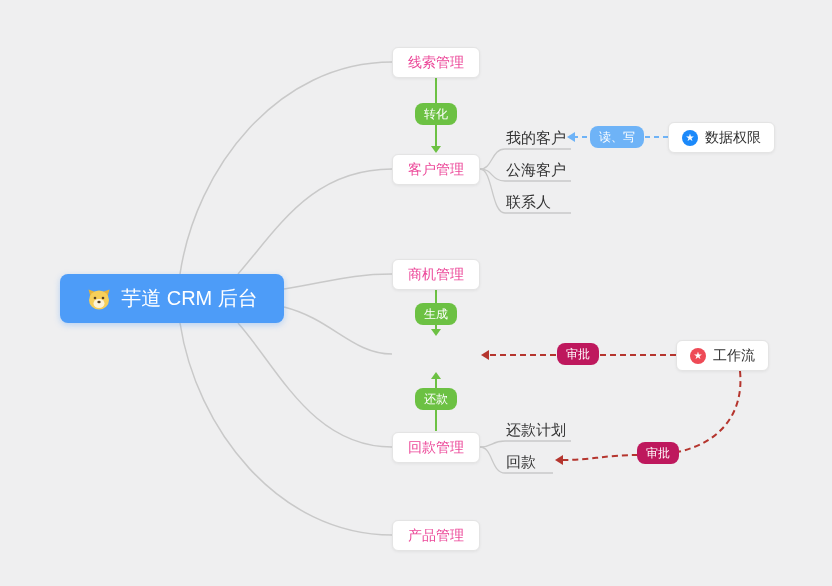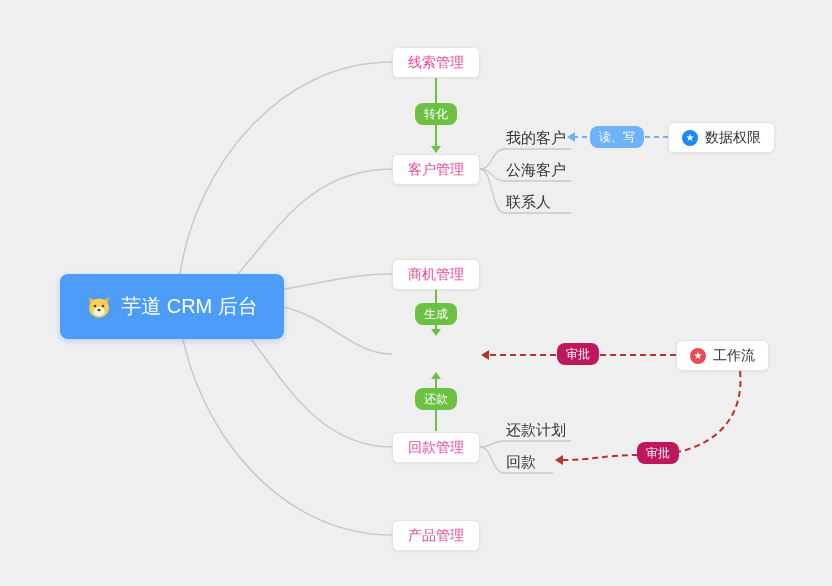--- a/index.html
+++ b/index.html
@@ -15,21 +15,21 @@
     box-shadow:0 1px 3px rgba(0,0,0,0.06);
   }
   .n-lead        { left:392px; top:47px; }
   .n-customer    { left:392px; top:154px; }
   .n-opportunity { left:392px; top:259px; }
   .n-contract    { left:392px; top:339px; }
   .n-receivable  { left:392px; top:432px; }
   .n-product     { left:392px; top:520px; }
 
   .root-node {
-    position:absolute; left:60px; top:274px; width:224px; height:65px;
+    position:absolute; left:60px; top:274px; width:224px; height:49px;
     background:#4d9cf8; border-radius:8px; color:#fff;
     display:flex; align-items:center; justify-content:center; gap:9px;
     font-size:20px; z-index:3; box-shadow:0 2px 6px rgba(77,156,248,0.35);
   }
 
   .side-node {
     position:absolute; box-sizing:border-box; height:31px; padding:0 13px;
     background:#fff; border:1px solid #e4e4e4; border-radius:6px;
     display:inline-flex; align-items:center; gap:7px;
     font-size:14px; color:#2f2f2f; z-index:3;

